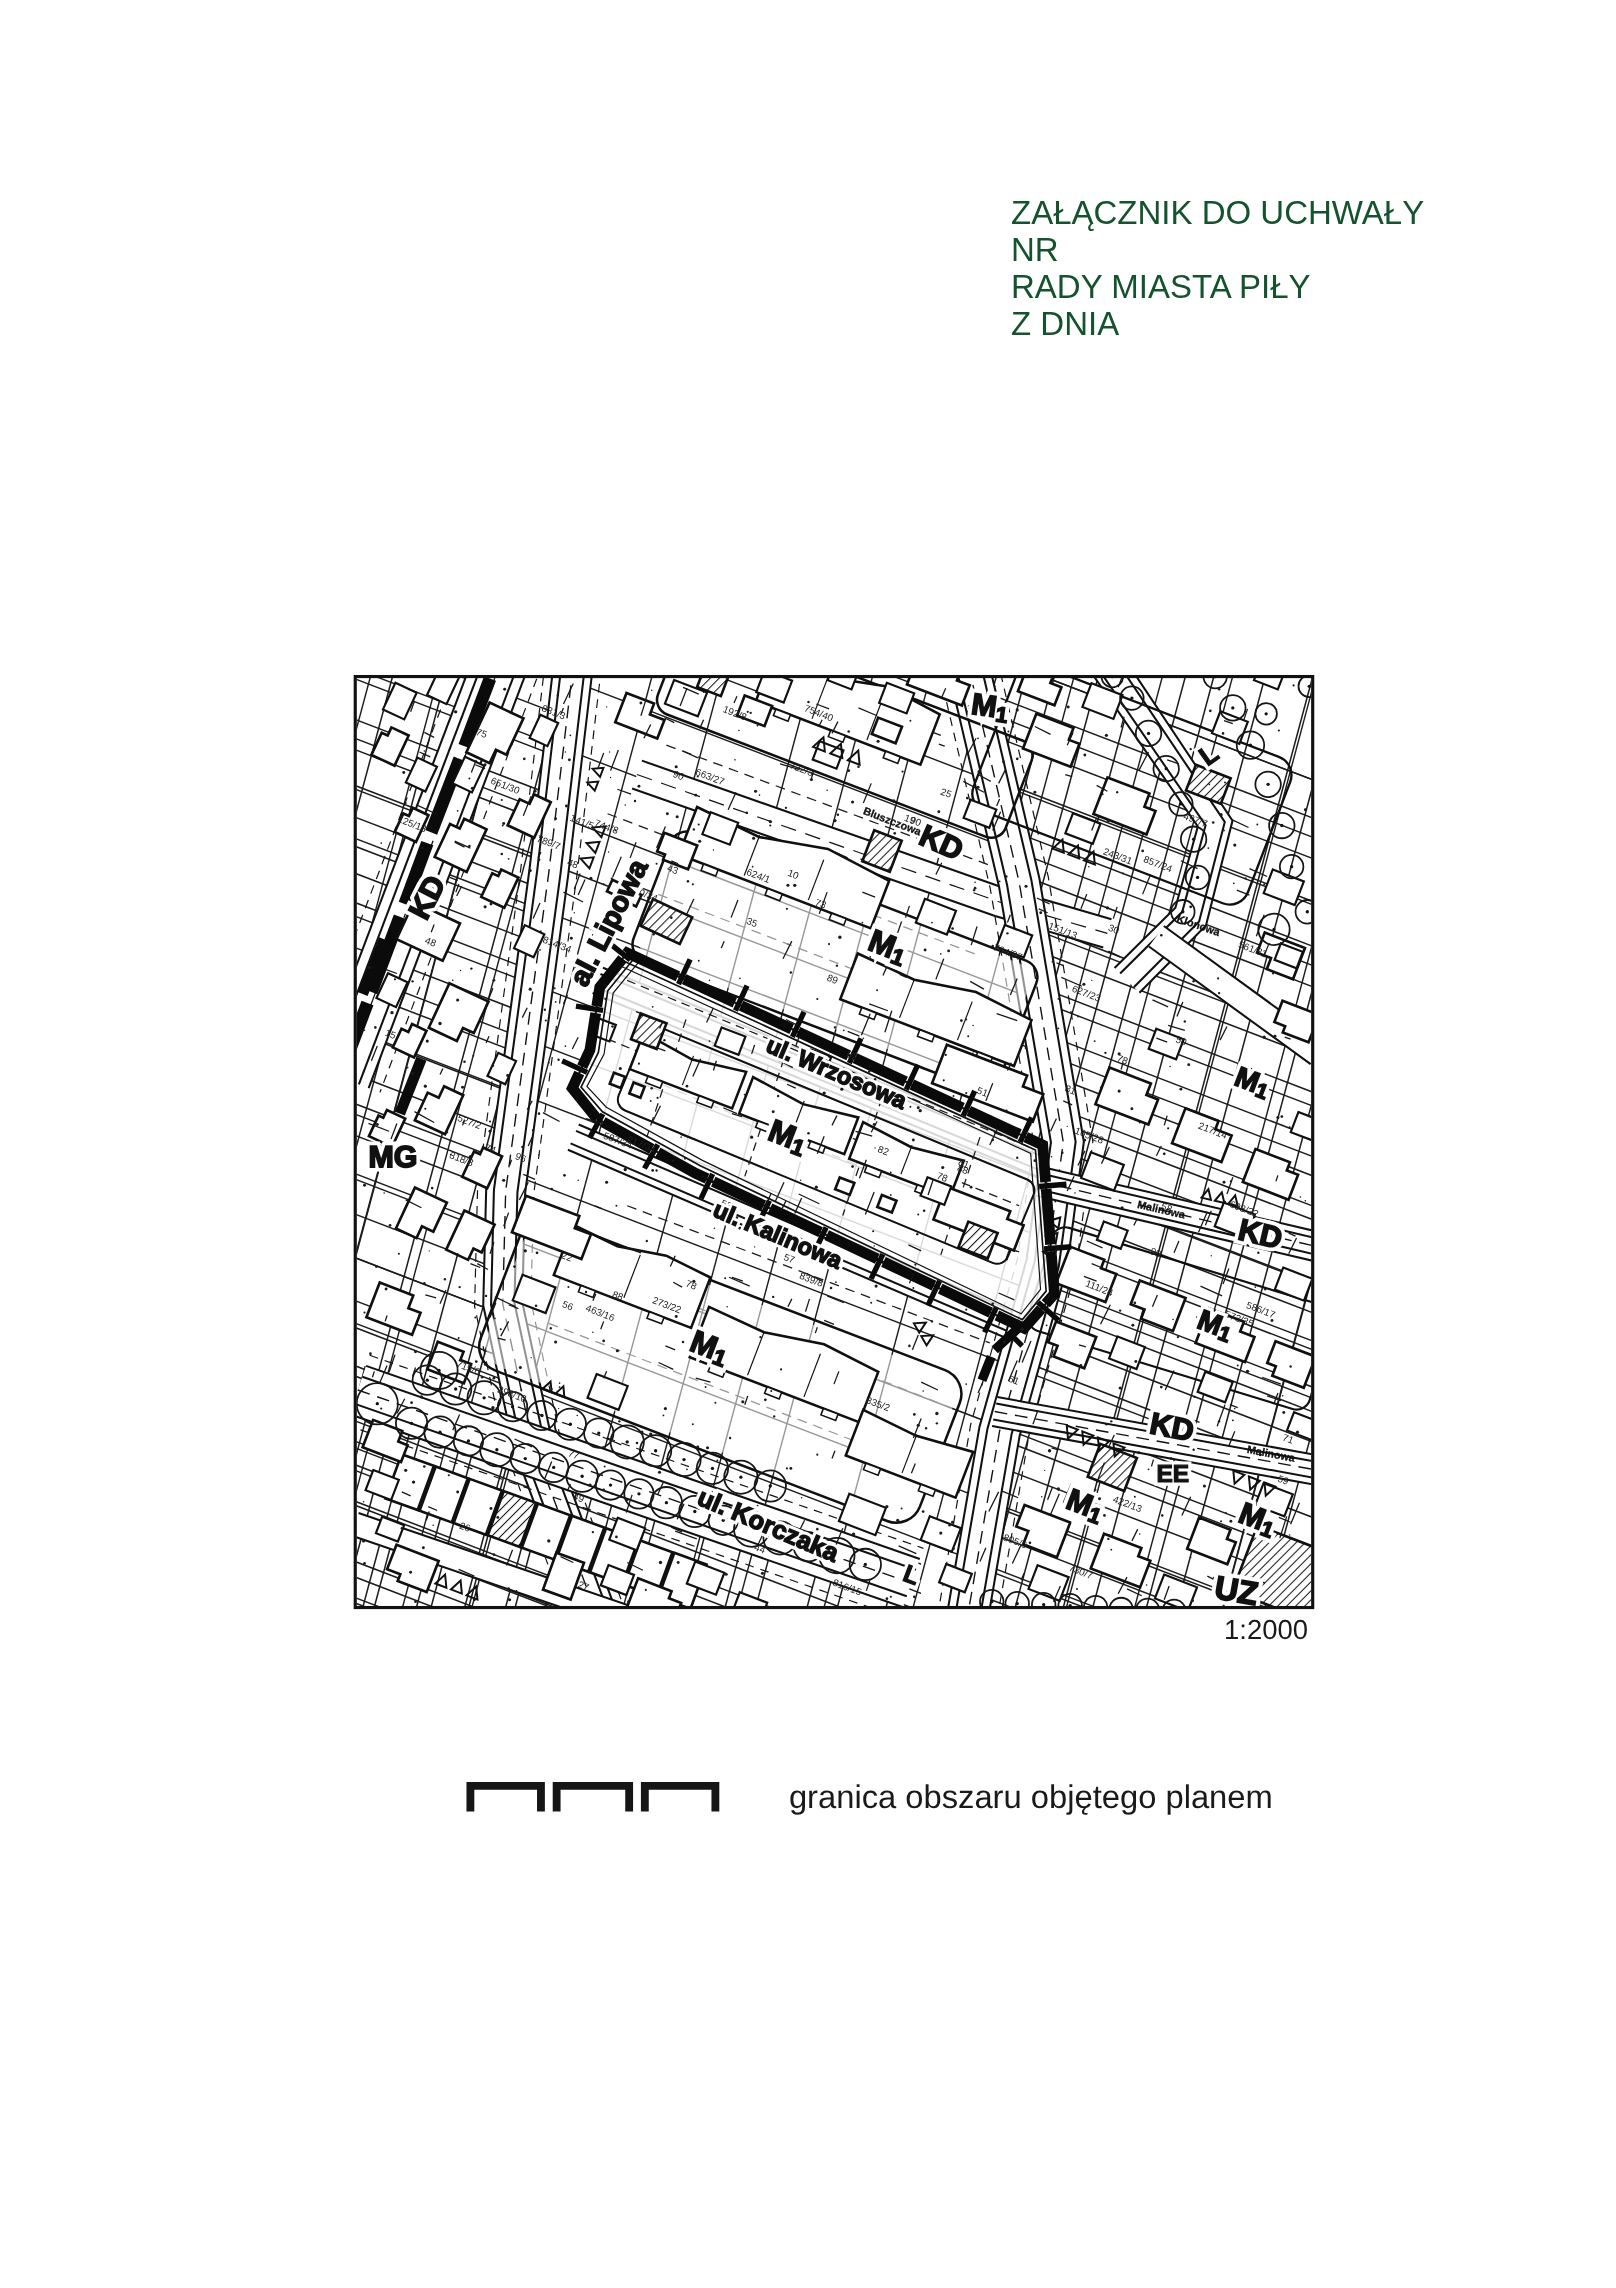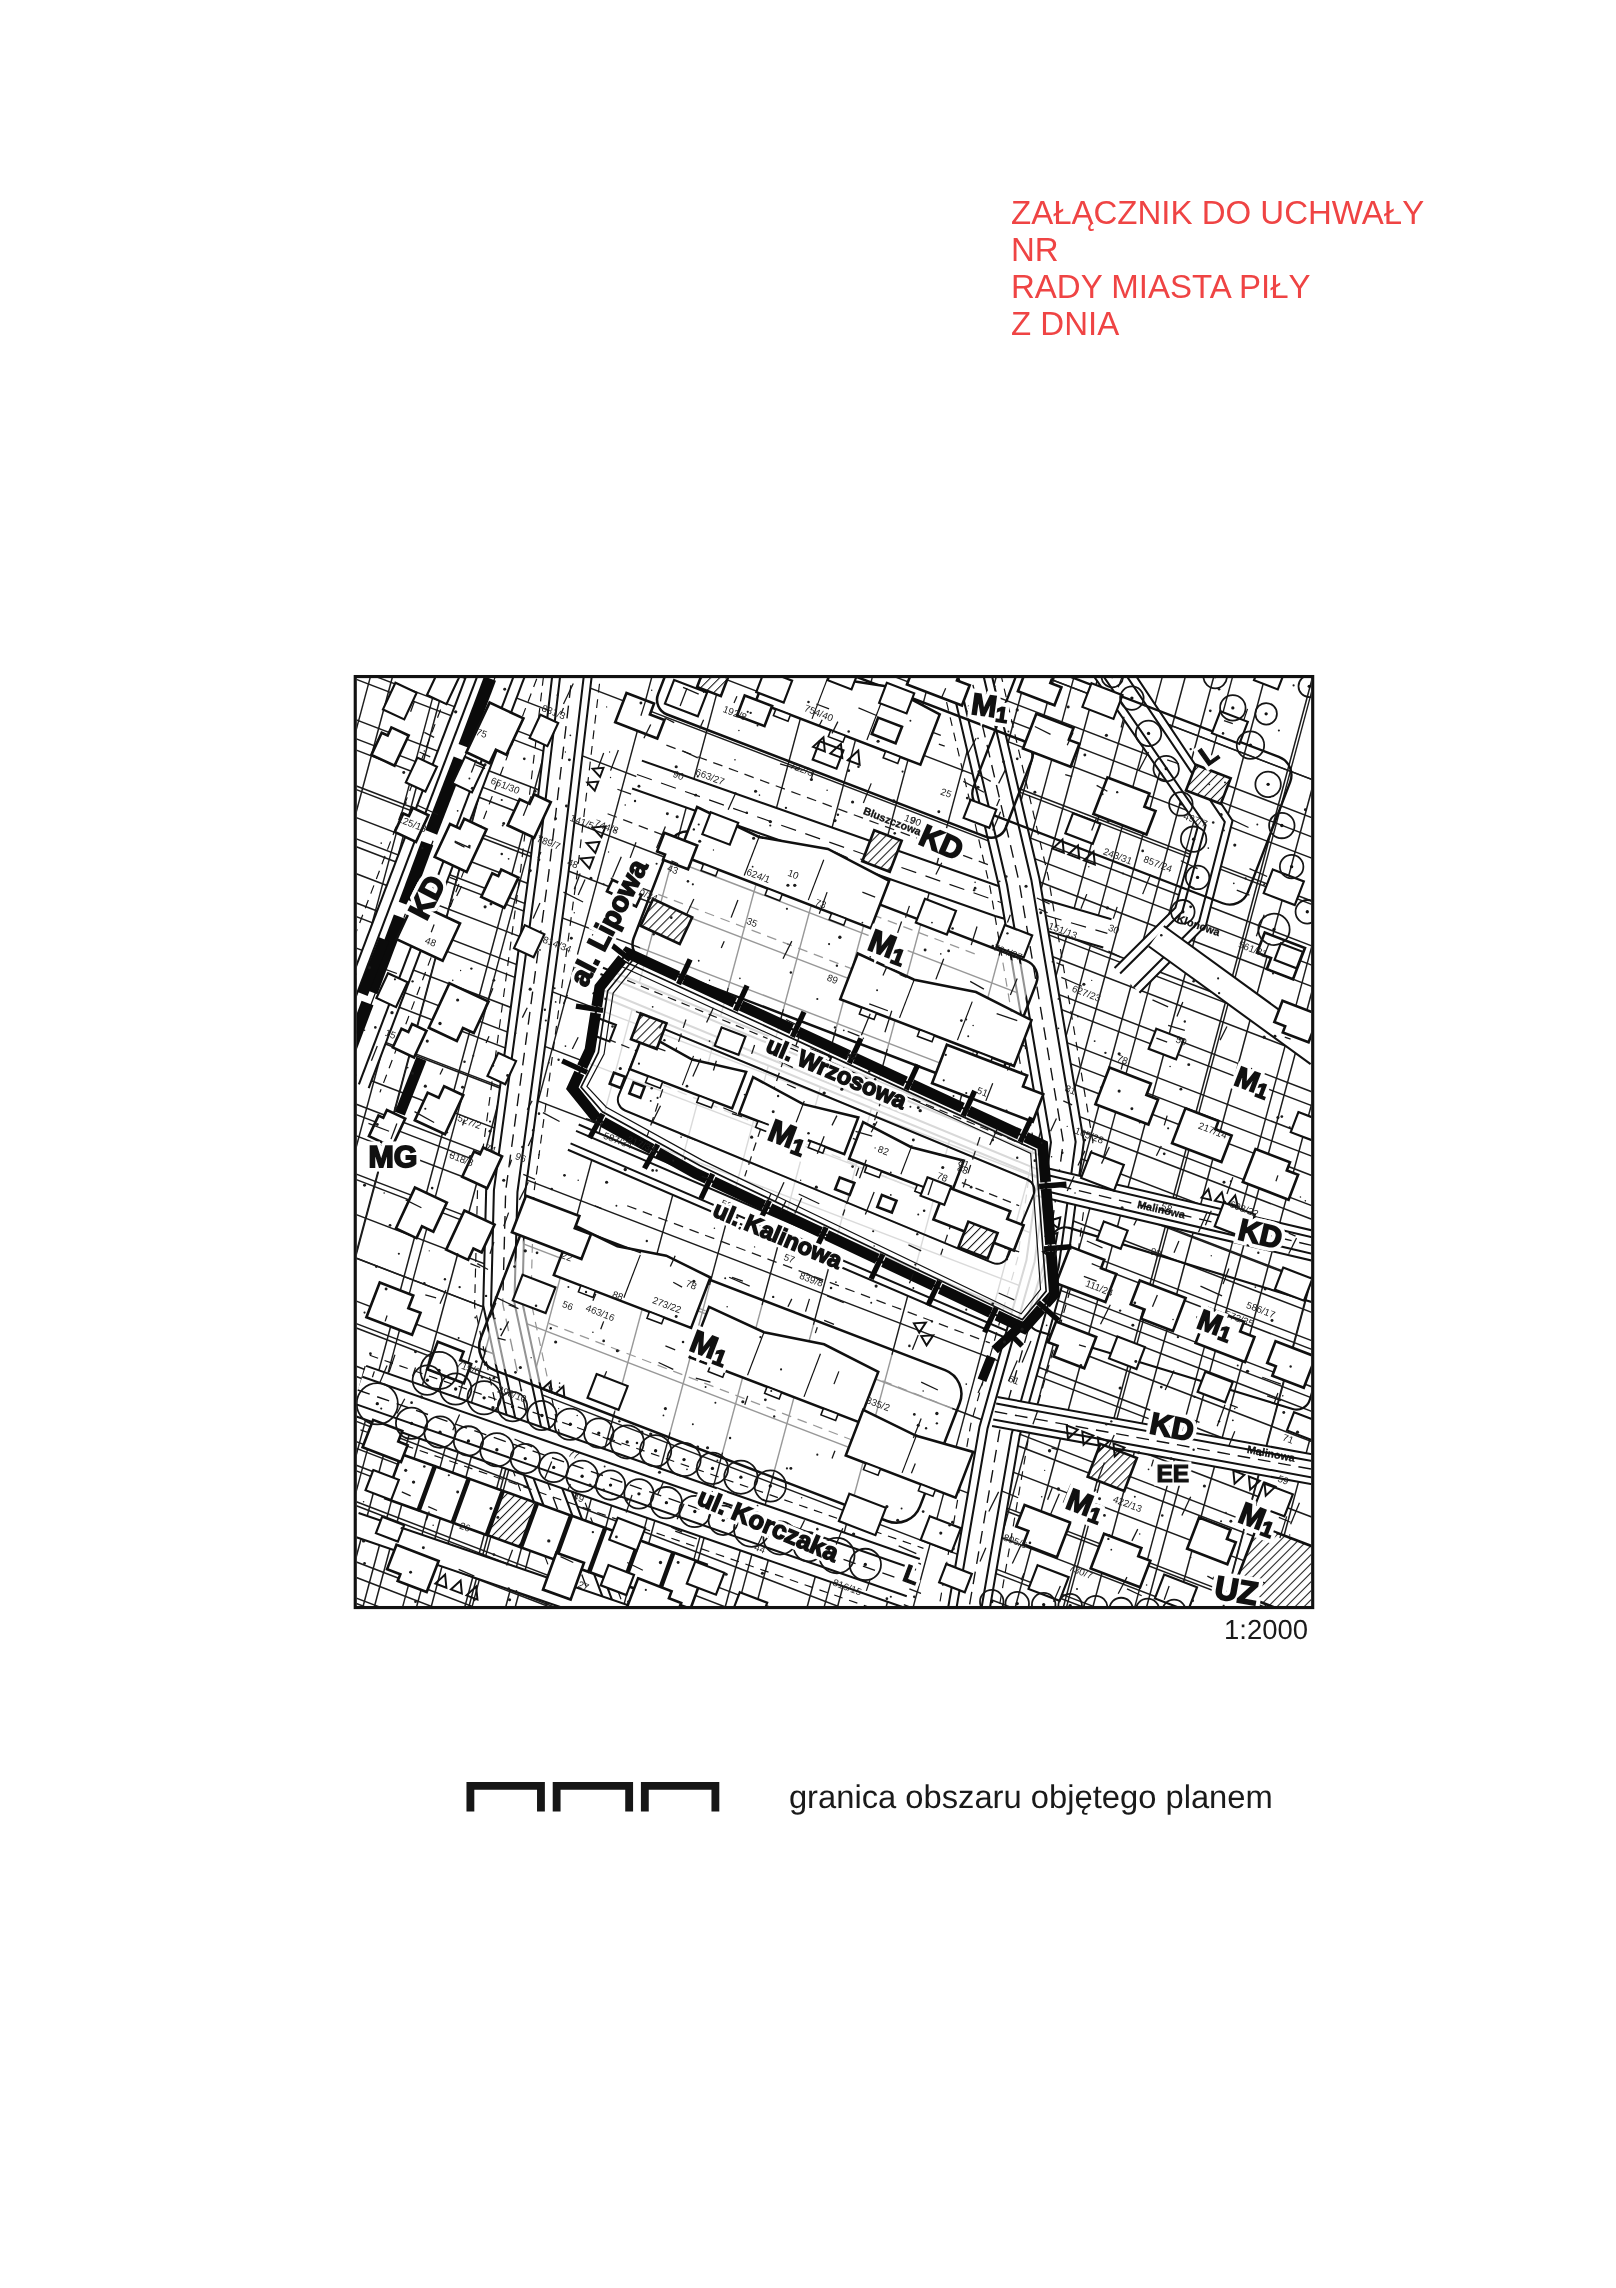--- a/index.html
+++ b/index.html
@@ -1,16 +1,16 @@
 <!DOCTYPE html>
 <html><head><meta charset="utf-8"><title>Załącznik</title>
 <style>
 html,body{margin:0;padding:0;background:#ffffff;}
 body{width:1616px;height:2289px;position:relative;font-family:"Liberation Sans",sans-serif;}
-.hdr{position:absolute;left:1011px;top:194px;font-size:33px;line-height:37px;color:#ef4444;white-space:pre;z-index:3;}
+.hdr{position:absolute;left:1011px;top:194px;font-size:33px;line-height:37px;color:#14532d;white-space:pre;z-index:3;}
 svg{position:absolute;left:0;top:0;z-index:1;}
 </style></head>
 <body>
 
 <div class="hdr">ZAŁĄCZNIK DO UCHWAŁY
 NR
 RADY MIASTA PIŁY
 Z DNIA</div>
 
 <svg width="1616" height="2289" viewBox="0 0 1649 2335" font-family="Liberation Sans, sans-serif" text-rendering="geometricPrecision">

